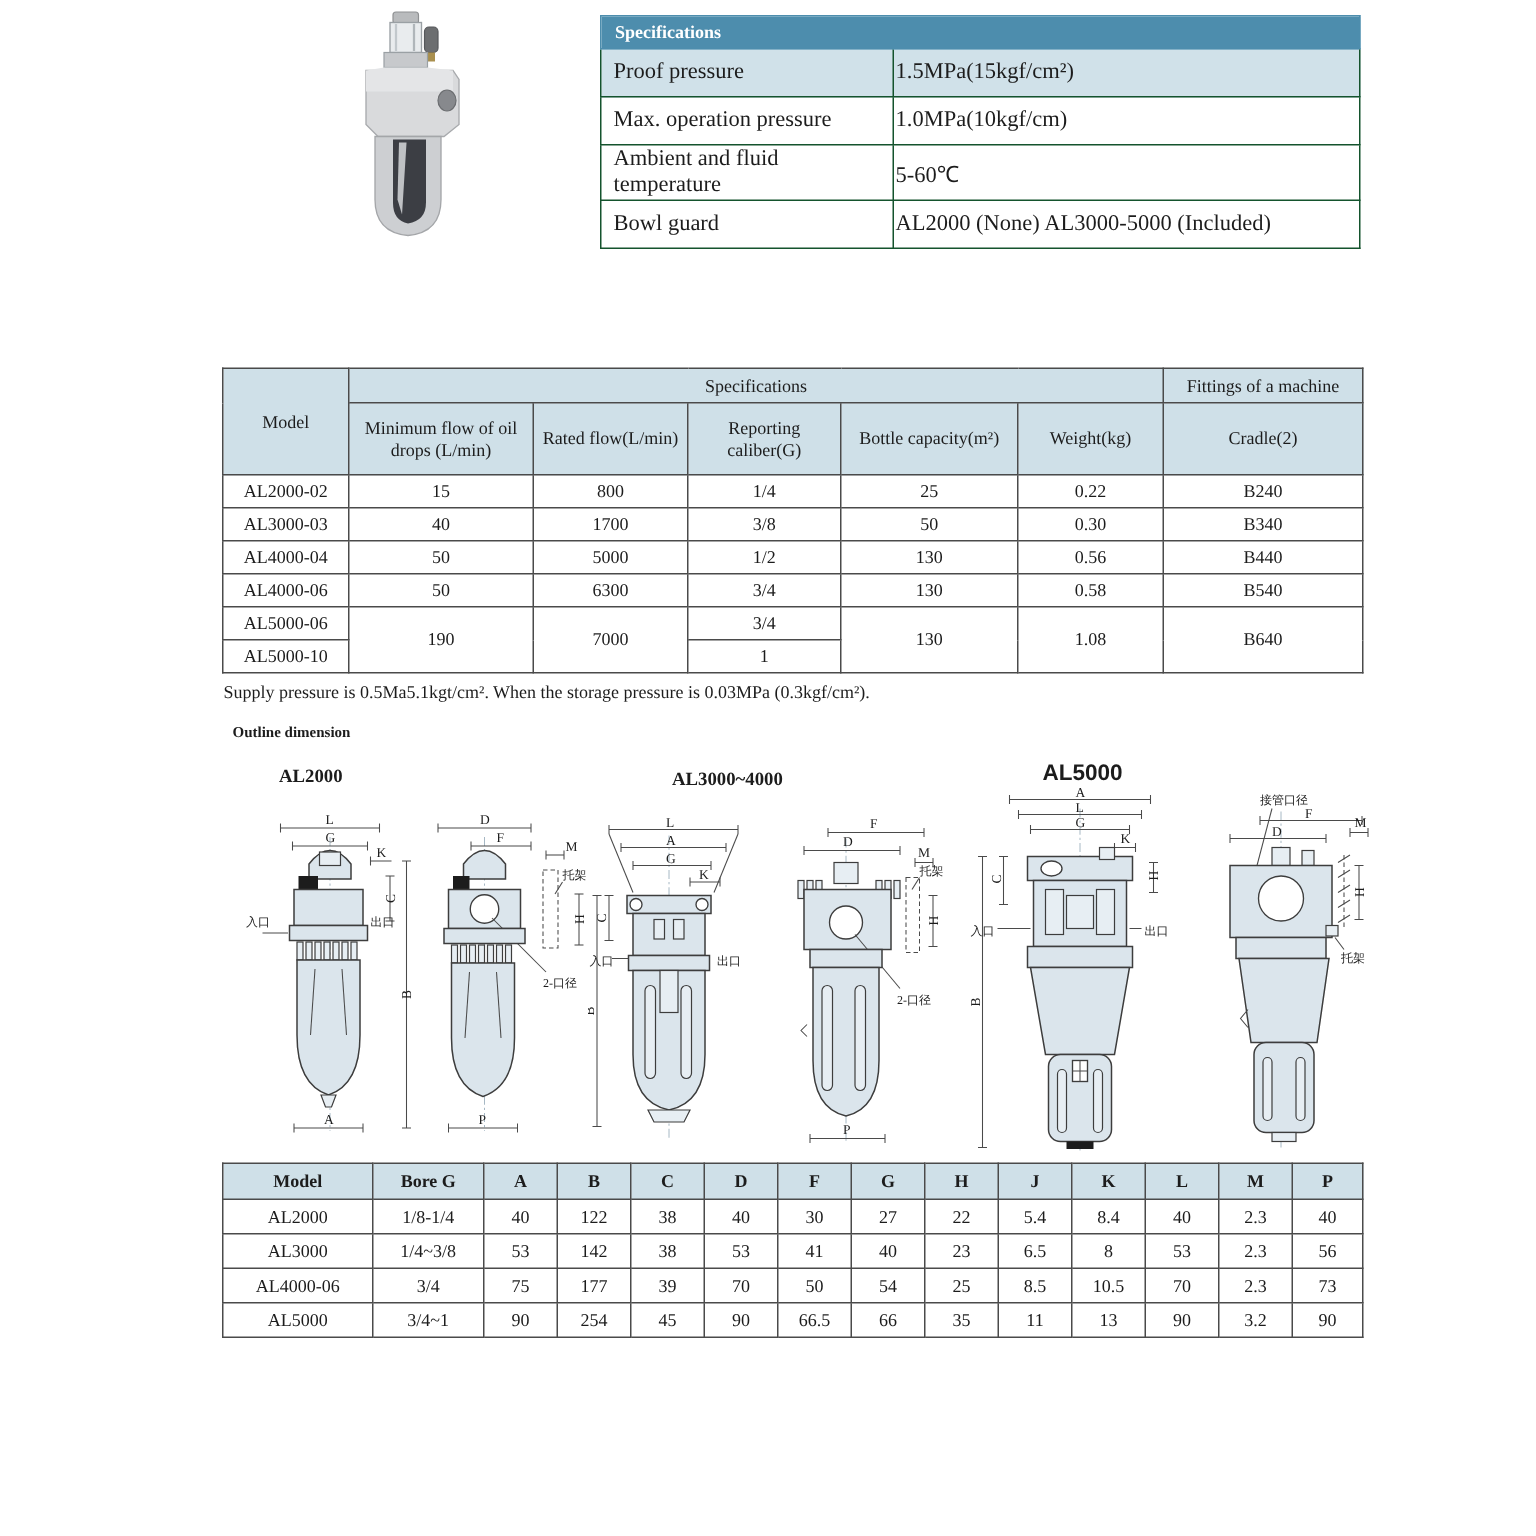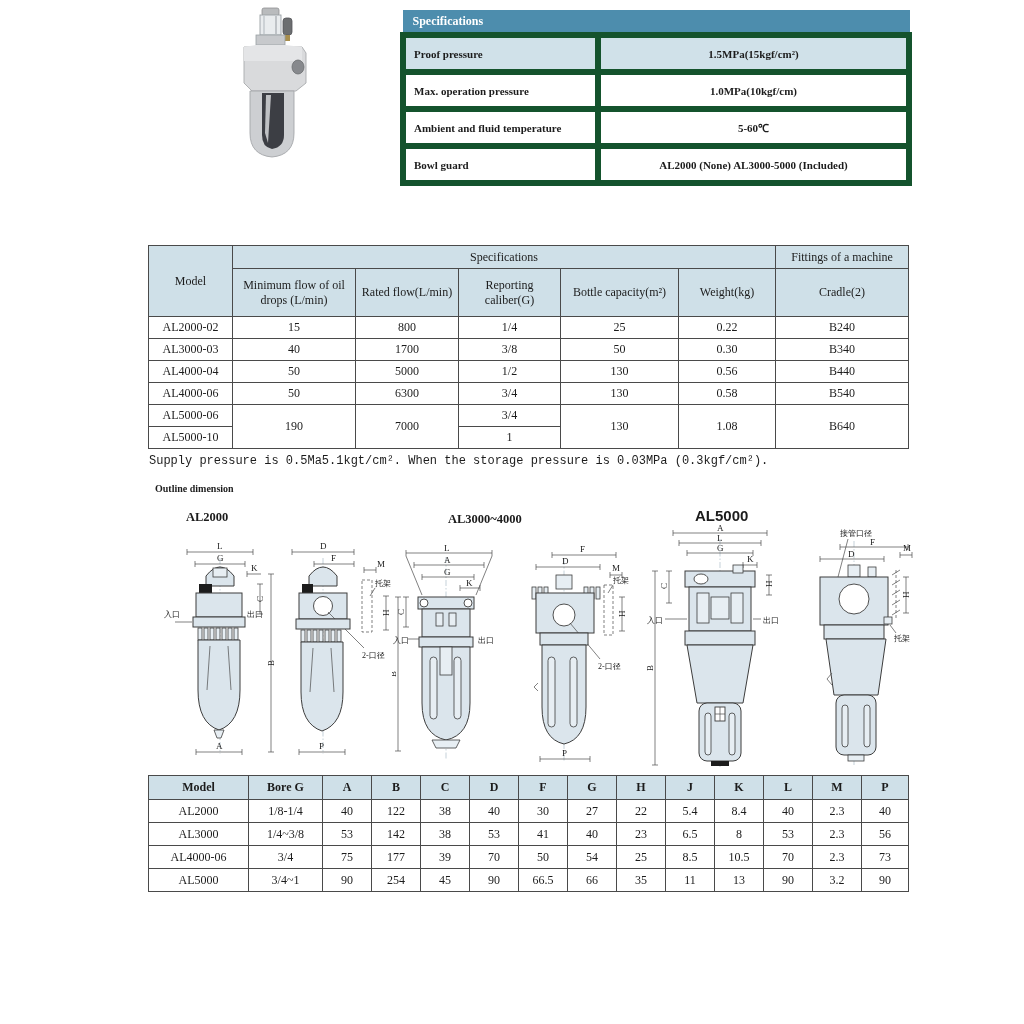--- a/index.html
+++ b/index.html
@@ -3,25 +3,25 @@
 <meta charset="utf-8">
 <style>
   html,body{margin:0;padding:0;background:#fff;}
   #canvas{position:relative;width:1024px;height:1024px;background:#ffffff;overflow:hidden;
           font-family:"Liberation Serif",serif;color:#1c1c1c;}
   .abs{position:absolute;}
 
   
   table{border-collapse:collapse;table-layout:fixed;}
   .t1{left:400px;top:10px;width:506px;}
-  .t1 td{border:6px solid #14532d;font-size:11px;font-weight:bold;}
+  .t1 td{border:1px solid #14532d;font-size:15px;}
   .t1 .ttl{background:#4d8dad;color:#ffffff;font-weight:bold;font-size:12px;
            padding:3px 0 3px 9px;border:1px solid #4d8dad;}
   .t1 .lbl{padding-left:8px;height:29px;text-align:left;}
-  .t1 .val{text-align:center;}
+  .t1 .val{text-align:left;}
   .t1 tr.hl td{background:#d0e1e9;}
 
   
   .t2{left:148px;top:245px;width:760px;}
   .t2 td{border:1px solid #4a4a4a;font-size:12px;text-align:center;background:#fff;}
   .t2 tr.h1 td,.t2 tr.h2 td{background:#cfe0e8;}
   .t2 tr.h1 td{height:20px;}
   .t2 tr.h2 td{height:45px;line-height:1.25;}
   .t2 tr.d td{height:19px;}
 
@@ -165,21 +165,21 @@
       <td rowspan="2">1.08</td>
       <td rowspan="2">B640</td>
     </tr>
     <tr class="d">
       <td>AL5000-10</td>
       <td>1</td>
     </tr>
   </tbody>
     </table>
 
-  <div class="abs note" style="left:149px;top:454px;font-family:Liberation Mono, monospace;">Supply pressure is 0.5Ma5.1kgt/cm². When the storage pressure is 0.03MPa (0.3kgf/cm²).</div>
+  <div class="abs note" style="left:149px;top:454px;">Supply pressure is 0.5Ma5.1kgt/cm². When the storage pressure is 0.03MPa (0.3kgf/cm²).</div>
 
   <div class="abs h-outline" style="left:155px;top:483px;">Outline dimension</div>
 
   <div class="abs grp-lbl" style="left:186px;top:510px;">AL2000</div>
   <div class="abs grp-lbl" style="left:408px;top:512px;margin-left:40px;">AL3000~4000</div>
   <div class="abs grp-lbl-lg" style="left:695px;top:507px;">AL5000</div>
 
   <svg class="abs" style="left:163px;top:540px;" width="112" height="222" viewBox="0 0 112 222">
     <line x1="57" y1="18" x2="57" y2="214" class="cl"></line>
     <line x1="24" y1="12" x2="90" y2="12" class="dim"></line>

